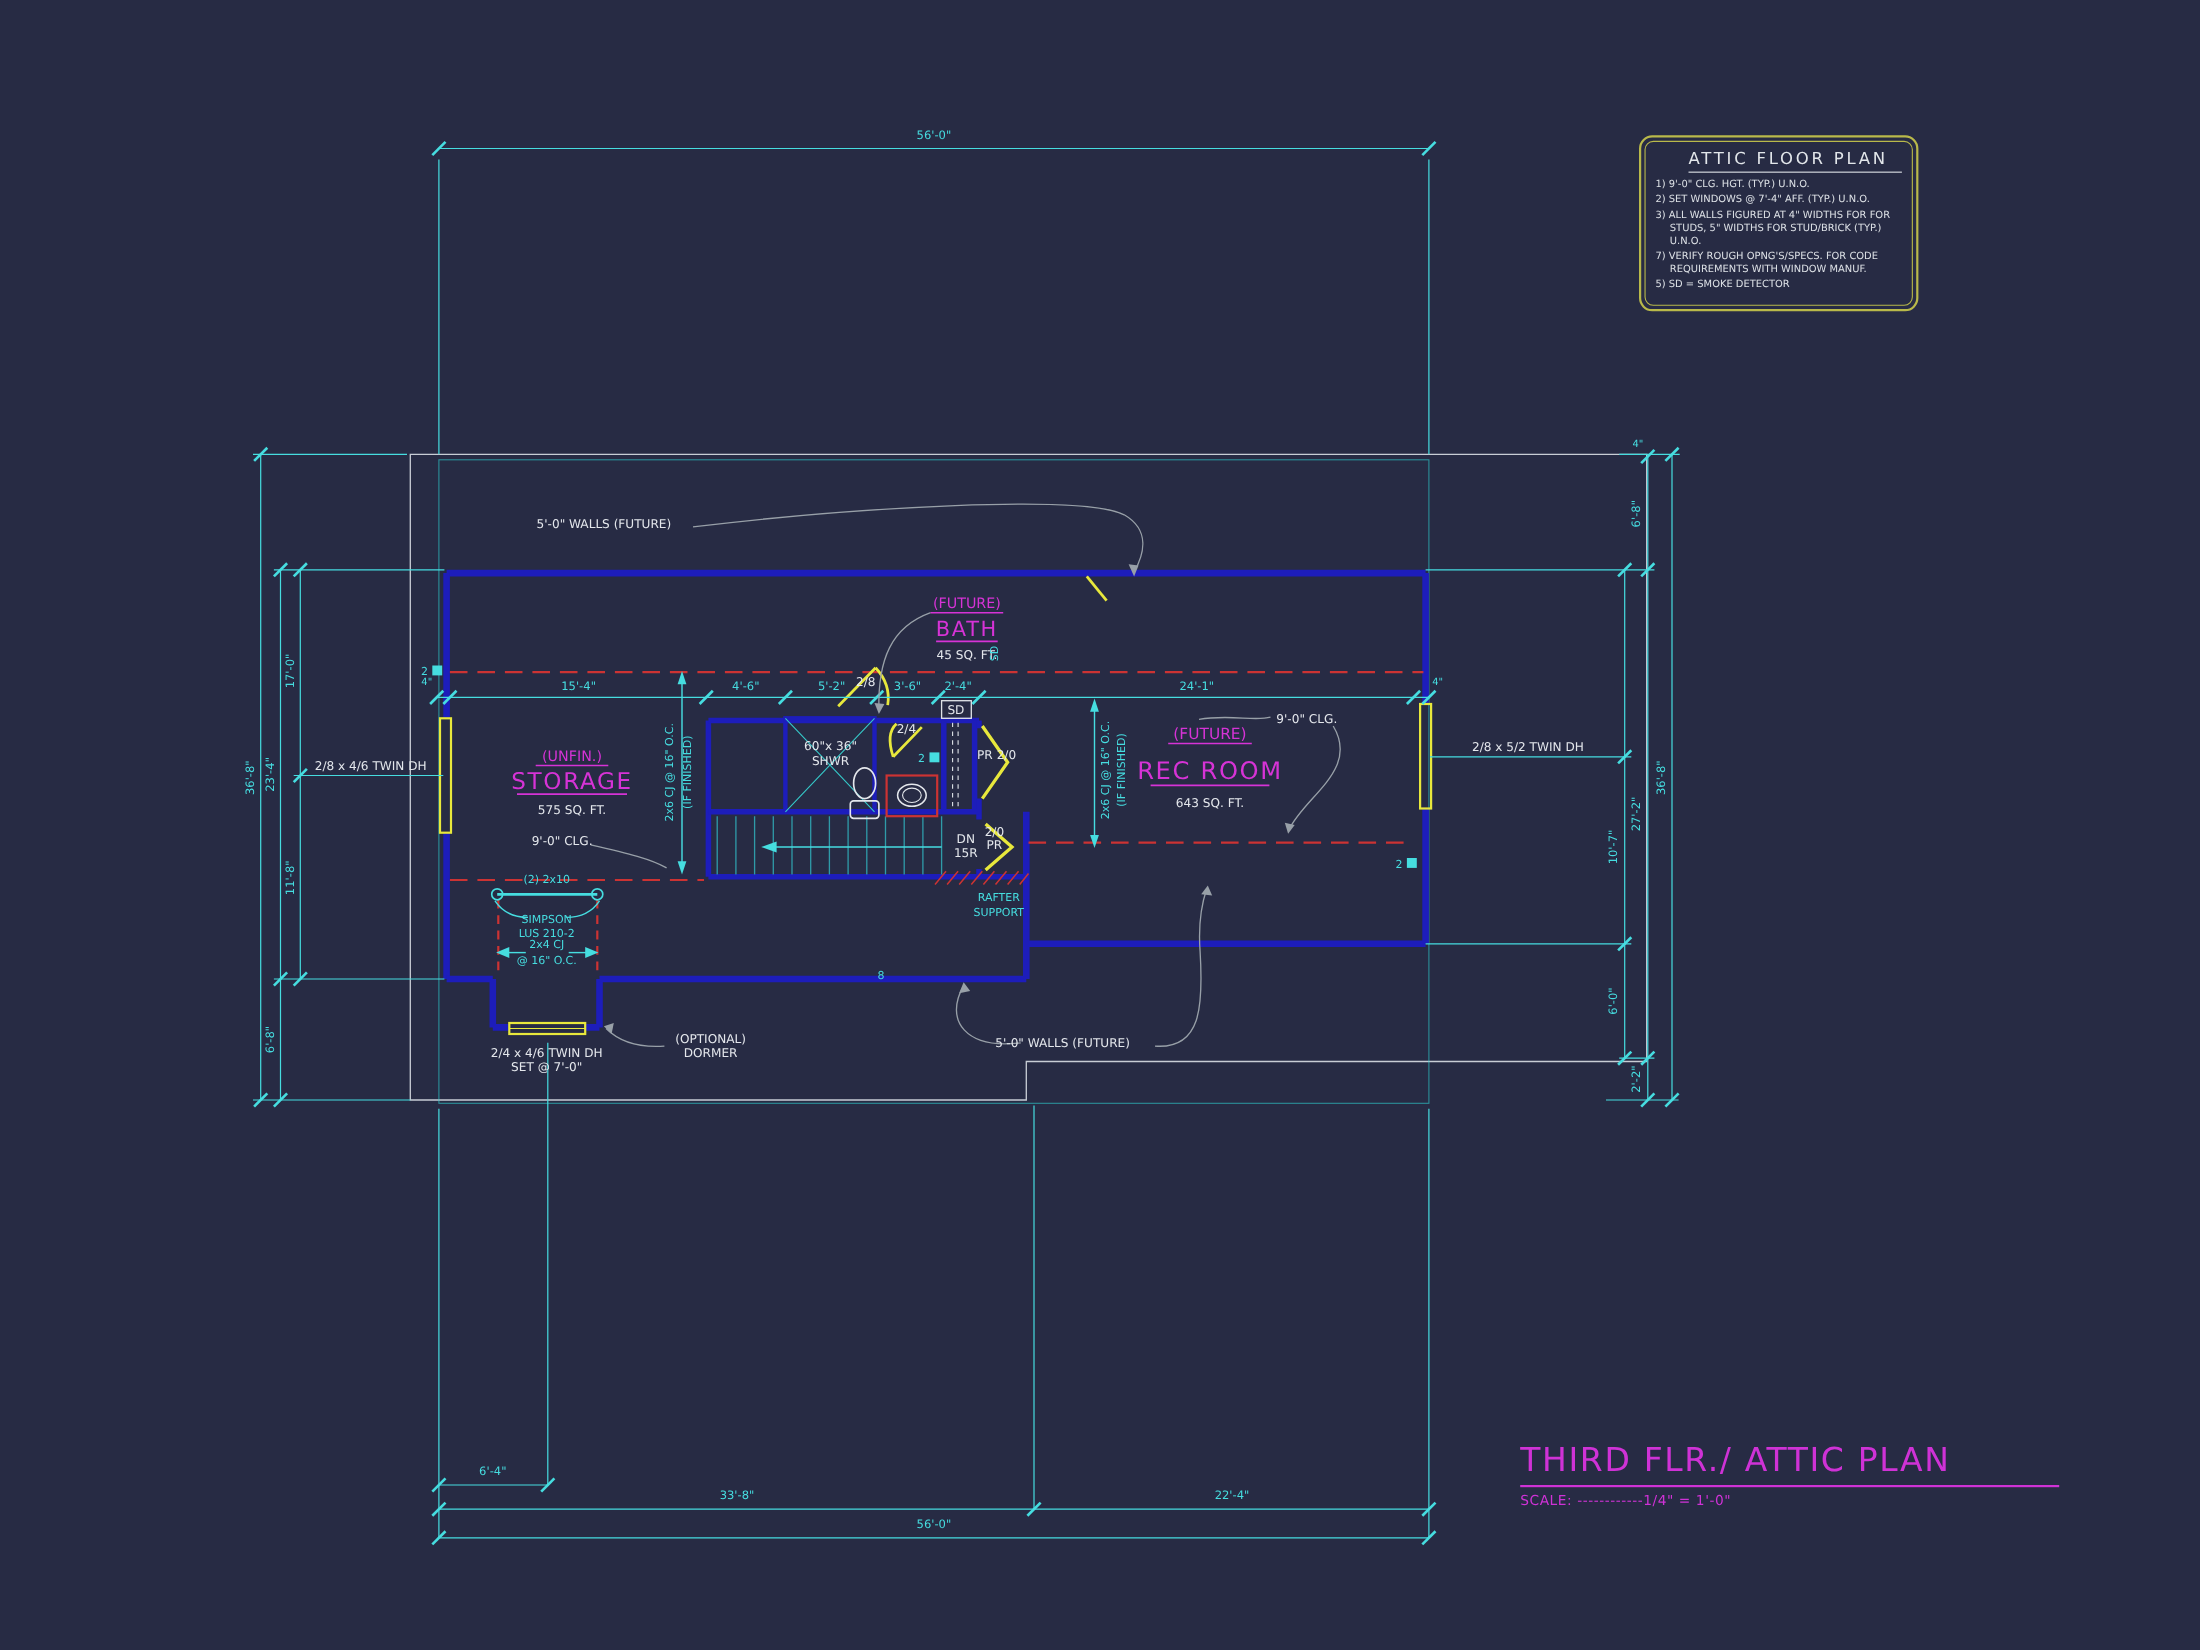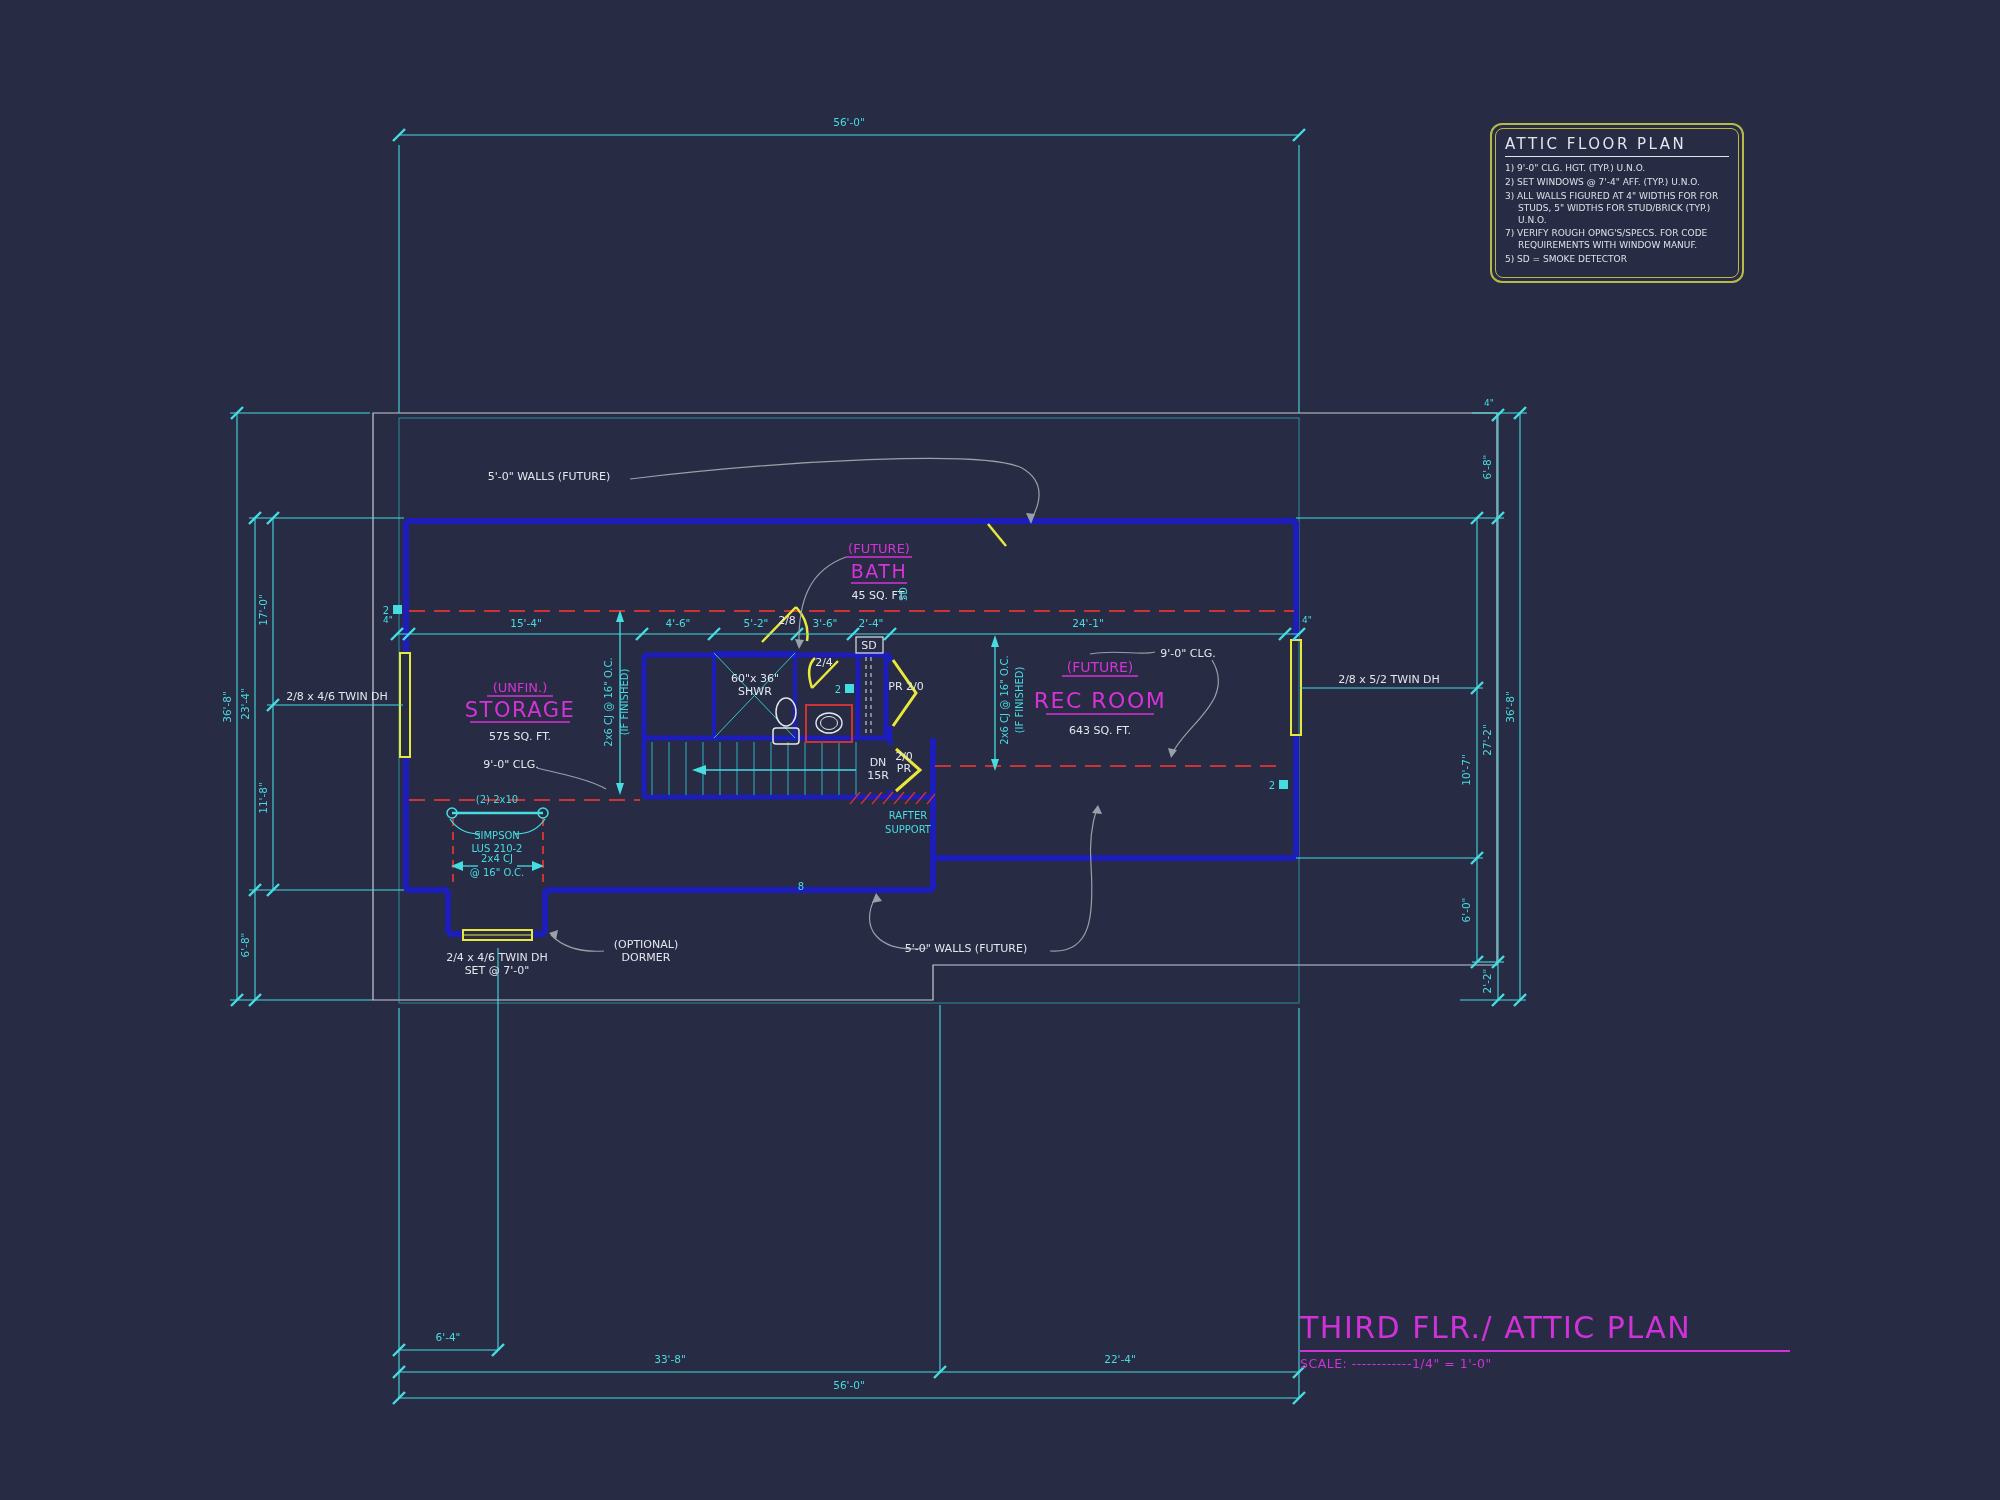--- a/index.html
+++ b/index.html
@@ -8,24 +8,24 @@
   svg text{font-family:"DejaVu Sans",sans-serif;}
   .t-dim{fill:#46dde0;font-size:10.5px;}
   .t-dim-s{fill:#46dde0;font-size:9px;}
   .t-wht{fill:#e4e7ec;font-size:11px;}
   .t-cyan{fill:#46dde0;font-size:10px;}
   .t-mag{fill:#d633d6;}
   .notes-box{position:absolute;left:1490px;top:123px;width:254px;border:2px solid #b9b94a;
              border-radius:12px;padding:3px;box-sizing:border-box;}
   .notes-inner{border:1px solid #b9b94a;border-radius:8px;padding:6px 9px 9px;}
   .notes-title{color:#e2e6ea;font-size:15px;letter-spacing:2.5px;border-bottom:1.5px solid #e2e6ea;
-               padding-bottom:3px;margin-bottom:6px;white-space:nowrap;}
+               padding-bottom:3px;margin-bottom:6px;white-space:nowrap;margin-left:30px;}
   .note-line{color:#dde1e6;font-size:9px;line-height:1.32;padding-left:13px;text-indent:-13px;
              margin-bottom:2px;}
-  .title-block{position:absolute;left:1300px;top:1310px;width:490px;}
+  .title-block{position:absolute;left:1382px;top:1310px;width:490px;}
   .main-title{color:#cf32d6;font-size:30px;letter-spacing:1.5px;border-bottom:2px solid #cf32d6;
               padding-bottom:5px;white-space:nowrap;}
   .scale-line{color:#cf32d6;font-size:12.5px;margin-top:4px;letter-spacing:.5px;white-space:nowrap;}
 </style>
 </head>
 <body>
 
 <div class="canvas">
 
 <svg width="2000" height="1500" viewBox="0 0 2000 1500">

